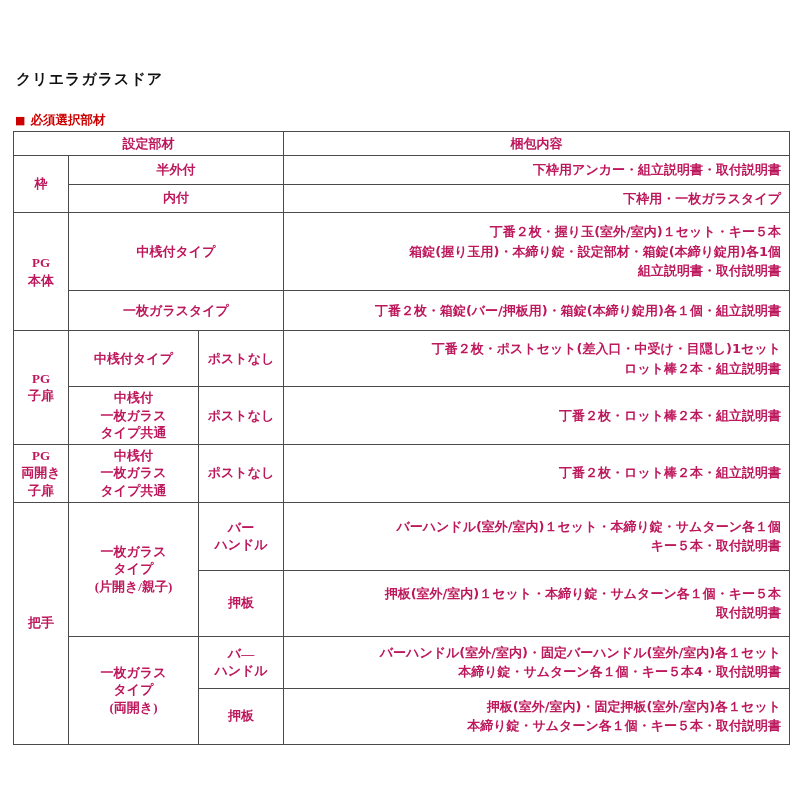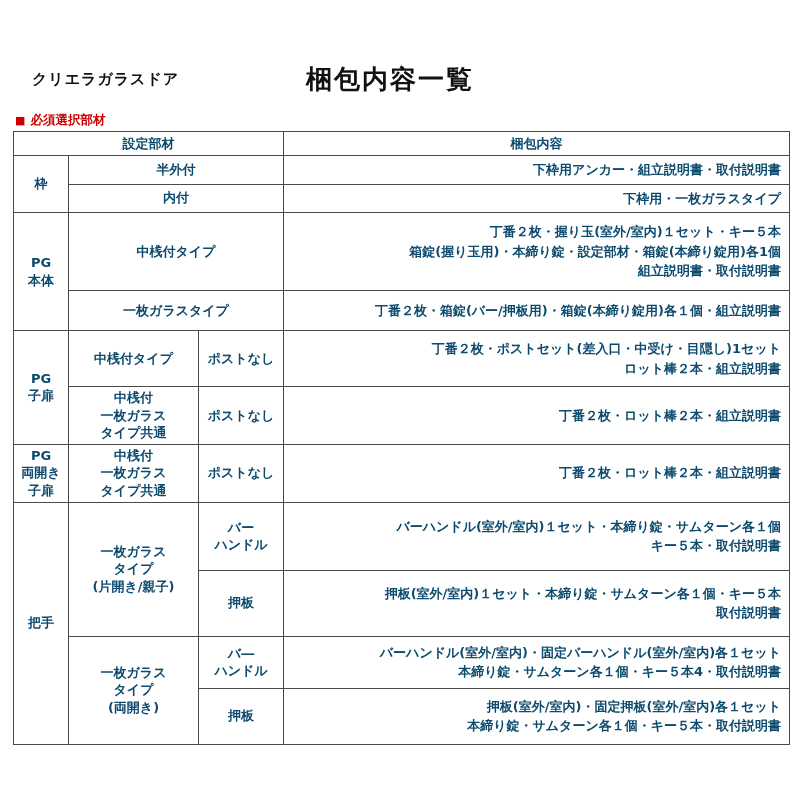--- a/index.html
+++ b/index.html
@@ -1,37 +1,36 @@
 <!DOCTYPE html>
 <html><head>
 <meta charset="utf-8">
 <style>
   * { margin:0; padding:0; box-sizing:border-box; }
   html,body { width:800px; height:800px; background:#ffffff; color:#111;
     font-family:"DejaVu Sans","Liberation Sans",sans-serif; }
   .page { position:relative; width:800px; height:800px; background:#fff; overflow:hidden; }
 
-  .product-name { position:absolute; left:32px; top:70px; font-size:15px; font-weight:bold; letter-spacing:1px;text-align:center; }
+  .product-name { position:absolute; left:16px; top:70px; font-size:15px; font-weight:bold; letter-spacing:1px;text-align:center; }
   .doc-title { position:absolute; left:0; top:62px; width:780px; text-align:center; font-size:26px; font-weight:bold; letter-spacing:2px; }
 
   .required-note { position:absolute; left:15px; top:112px; font-size:12.5px; font-weight:bold; color:#cc0000; display:flex; align-items:center; gap:5px; }
   .required-note .sq { font-size:11px; line-height:1; }
 
   table.pack { position:absolute; left:13px; top:131px; width:777px; border-collapse:collapse; table-layout:fixed; }
-  table.pack td { border:1px solid #4a4a4a; font-size:13px; font-weight:bold; vertical-align:middle; color:#0c4a6e; }
-  td.center { text-align:center; white-space:pre-line; line-height:1.35; padding:2px; }
+  table.pack td { border:1px solid #4a4a4a; font-size:13px; font-weight:bold; vertical-align:middle; color:#be185d; }
+  td.center { text-align:center; white-space:pre-line; line-height:1.35; padding:2px;font-family:Liberation Serif, serif; }
   td.contents { text-align:right; padding:4px 8px; white-space:pre-line; line-height:1.5; }
   tr.thead td { height:24px; text-align:center; }
 </style>
 </head>
 <body>
 <div class="page">
 
   <div class="product-name">クリエラガラスドア</div>
-  <div class="doc-title">梱包内容一覧</div>
 
   <div class="required-note">
     <span class="sq">■</span>
     <span>必須選択部材</span>
   </div>
 
   <table class="pack">
     <colgroup>
       <col style="width:55px">
         <col style="width:130px">

